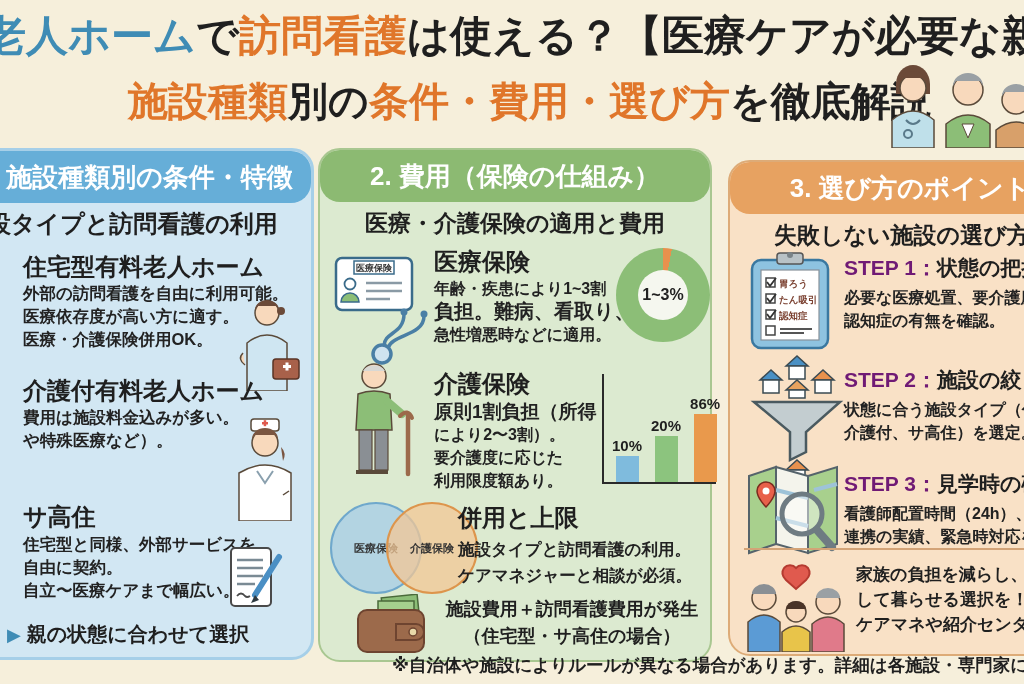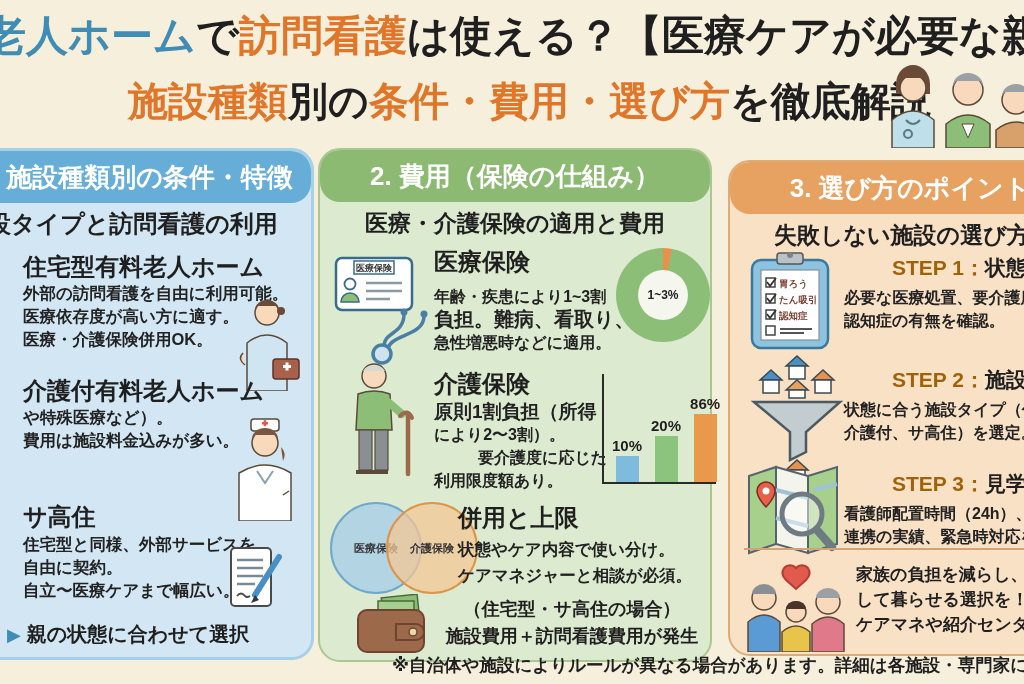--- a/index.html
+++ b/index.html
@@ -31,40 +31,40 @@
   
   .lc-sub{left:4px;top:57px;font-size:24px;}
   .lc-foot{position:absolute;left:48px;top:470px;font-size:20px;font-weight:700;white-space:nowrap;color:#1f1f1f;}
   .lc-foot .arrow{color:#3f8cb5;margin-right:6px;font-size:18px;}
 
   
   .mc-sub{left:0;right:0;top:58px;font-size:23px;text-align:center;}
   .donut{position:absolute;left:296px;top:98px;width:94px;height:94px;border-radius:50%;
     background:conic-gradient(#e8914d 0deg 11deg,#8cbe77 11deg 360deg);}
   .donut-hole{position:absolute;left:22px;top:22px;width:50px;height:50px;border-radius:50%;background:#f5f7ef;
-    display:flex;align-items:center;justify-content:center;font-size:12px;font-weight:800;color:#222;}
+    display:flex;align-items:center;justify-content:center;font-size:16px;font-weight:800;color:#222;}
   .barchart{position:absolute;left:282px;top:224px;width:104px;height:108px;
     border-left:2.5px solid #2a2a2a;border-bottom:2.5px solid #2a2a2a;
     display:flex;align-items:flex-end;gap:9px;padding-left:8px;}
   .bar-col{display:flex;flex-direction:column;align-items:center;justify-content:flex-end;}
   .bar-label{font-size:15px;font-weight:800;color:#1f1f1f;margin-bottom:2px;white-space:nowrap;}
   .bar{width:23px;}
   .bar-b{background:#7fbbdd;height:26px;} .bar-g{background:#8cc47e;height:46px;} .bar-o{background:#e9994c;height:68px;}
   .venn{position:absolute;left:10px;top:350px;width:150px;height:95px;}
   .venn .c{position:absolute;width:88px;height:88px;border-radius:50%;display:flex;align-items:center;justify-content:center;
     font-size:11px;font-weight:800;color:#333;}
   .venn .c1{left:0;top:2px;background:rgba(168,205,231,0.78);border:2px solid #6fa8cc;}
   .venn .c2{left:56px;top:2px;background:rgba(243,199,149,0.75);border:2px solid #dd954c;}
   .mc-cost{position:absolute;left:112px;top:446px;width:280px;text-align:center;}
   .mc-cost div{font-size:18px;font-weight:800;line-height:27px;color:#1f1f1f;white-space:nowrap;}
 
   
   .rc-sub{left:44px;top:58px;font-size:23px;}
   .step-head{font-size:21px;font-weight:800;white-space:nowrap;}
-  .step-label{color:#a16207;margin-left:48px;} .step-title{color:#1f1f1f;}
+  .step-label{color:#701a75;} .step-title{color:#1f1f1f;}
   .rc-line{font-size:16px;font-weight:700;color:#222;line-height:23px;white-space:nowrap;}
   .rc-div{position:absolute;left:14px;right:20px;top:386px;height:2px;background:#d3a377;}
   .rc-family div{font-size:17px;font-weight:800;line-height:25px;color:#1f1f1f;white-space:nowrap;}
 
   .footer-note{position:absolute;left:392px;top:653px;font-size:17.5px;font-weight:800;color:#1f1f1f;white-space:nowrap;}
 
   svg{display:block;}
 </style>
 </head>
 <body>
@@ -116,22 +116,22 @@
         <path d="M10,94 L10,46 Q30,30 50,46 L50,94 Z" fill="#cfe6f2" stroke="#5a4a3a" stroke-width="1.5"></path>
         <path d="M6,56 q-6,6 2,12" fill="#f8d9bc" stroke="#5a4a3a" stroke-width="1.5"></path>
         <rect x="36" y="62" width="26" height="20" rx="3" fill="#a8614a" stroke="#5a3426" stroke-width="1.5"></rect>
         <rect x="46" y="68" width="8" height="3" fill="#fff"></rect>
           <rect x="48.5" y="65.5" width="3" height="8" fill="#fff"></rect>
       </svg>
     </div>
 
     <div class="abs sec-head" style="left:64px;top:224px;">介護付有料老人ホーム</div>
     <div class="abs" style="left:64px;top:255px;">
+      <div class="body-line">費用は施設料金込みが多い。</div>
       <div class="body-line">や特殊医療など）。</div>
-      <div class="body-line">費用は施設料金込みが多い。</div>
     </div>
 
     <div class="abs" style="left:270px;top:266px;">
       <svg width="72" height="104" viewBox="0 0 72 104">
         <rect x="22" y="2" width="28" height="12" rx="3" fill="#fff" stroke="#5a4a3a" stroke-width="1.5"></rect>
         <rect x="33" y="5" width="6" height="2.5" fill="#e05a4e"></rect>
           <rect x="34.7" y="3.2" width="2.5" height="6" fill="#e05a4e"></rect>
         <circle cx="36" cy="26" r="13" fill="#f8d9bc" stroke="#5a4a3a" stroke-width="1.5"></circle>
         <path d="M23,22 a13,11 0 0 1 26,0 l-3,-4 l-20,0 Z" fill="#7a5540"></path>
         <path d="M52,30 q6,6 2,14" fill="#7a5540"></path>
@@ -183,21 +183,21 @@
         <circle cx="72" cy="62" r="3.5" fill="#4a7fa5"></circle>
           <circle cx="92" cy="64" r="3.5" fill="#4a7fa5"></circle>
         <path d="M72,64 C72,84 52,82 52,96" fill="none" stroke="#4a7fa5" stroke-width="3.5"></path>
         <path d="M92,66 C92,86 60,84 56,98" fill="none" stroke="#4a7fa5" stroke-width="3.5"></path>
         <circle cx="50" cy="104" r="9" fill="#cfe3ef" stroke="#4a7fa5" stroke-width="3.5"></circle>
       </svg>
     </div>
 
     <div class="abs sec-head" style="left:114px;top:96px;">医療保険</div>
     <div class="abs" style="left:114px;top:127px;">
-      <div class="body-line" style="font-size:16px;margin-top:8px;">年齢・疾患により1~3割</div>
+      <div class="body-line" style="font-size:16px;">年齢・疾患により1~3割</div>
       <div class="body-line" style="font-size:20px;">負担。難病、看取り、</div>
       <div class="body-line" style="font-size:16px;">急性増悪時などに適用。</div>
     </div>
 
     <div class="donut">
       <div class="donut-hole">1~3%</div>
     </div>
 
     <div class="abs" style="left:24px;top:212px;">
       <svg width="72" height="118" viewBox="0 0 72 118">
@@ -210,21 +210,21 @@
         <path d="M12,112 l16,0 l0,-4 l-16,0 Z M28,112 l16,0 l0,-4 l-16,0 Z" fill="#5a4a3a"></path>
         <path d="M56,54 q8,-8 12,2" fill="none" stroke="#9c6a4b" stroke-width="4" stroke-linecap="round"></path>
         <line x1="64" y1="52" x2="64" y2="112" stroke="#9c6a4b" stroke-width="4.5" stroke-linecap="round"></line>
       </svg>
     </div>
 
     <div class="abs sec-head" style="left:114px;top:218px;">介護保険</div>
     <div class="abs" style="left:114px;top:250px;">
       <div class="body-line" style="font-size:19px;">原則1割負担（所得</div>
       <div class="body-line" style="font-size:16px;">により2〜3割）。</div>
-      <div class="body-line" style="font-size:16px;margin-left:44px;">要介護度に応じた</div>
+      <div class="body-line" style="font-size:16px;">要介護度に応じた</div>
       <div class="body-line" style="font-size:16px;">利用限度額あり。</div>
     </div>
 
     <div class="barchart">
       <div class="bar-col">
         <div class="bar-label">10%</div>
         <div class="bar bar-b"></div>
       </div>
       <div class="bar-col">
         <div class="bar-label">20%</div>
@@ -236,37 +236,37 @@
       </div>
     </div>
 
     <div class="venn">
       <div class="c c1">医療保険</div>
       <div class="c c2">介護保険</div>
     </div>
 
     <div class="abs sec-head" style="left:138px;top:352px;">併用と上限</div>
     <div class="abs" style="left:138px;top:386px;">
-      <div class="body-line" style="line-height:26px;">状態やケア内容で使い分け。</div>
+      <div class="body-line" style="line-height:26px;">施設タイプと訪問看護の利用。</div>
       <div class="body-line" style="line-height:26px;">ケアマネジャーと相談が必須。</div>
     </div>
 
     <div class="abs" style="left:36px;top:444px;">
       <svg width="76" height="62" viewBox="0 0 76 62">
         <rect x="26" y="2" width="36" height="16" fill="#8cbe77" stroke="#4a6a3a" stroke-width="1.5" transform="rotate(-6 44 10)"></rect>
         <rect x="22" y="7" width="36" height="12" fill="#a5cf8e" stroke="#4a6a3a" stroke-width="1.5"></rect>
         <rect x="2" y="16" width="66" height="42" rx="9" fill="#9c6a4b" stroke="#6e4430" stroke-width="2"></rect>
         <path d="M40,30 h20 a8,8 0 0 1 0,16 h-20 Z" fill="#9c6a4b" stroke="#6e4430" stroke-width="2"></path>
         <circle cx="57" cy="38" r="4" fill="#e8d8a8" stroke="#6e4430" stroke-width="1.5"></circle>
       </svg>
     </div>
 
     <div class="mc-cost">
+      <div>施設費用＋訪問看護費用が発生</div>
       <div>（住宅型・サ高住の場合）</div>
-      <div>施設費用＋訪問看護費用が発生</div>
     </div>
   </div>
 
   <div id="right-card" class="card">
     <div class="card-header">3. 選び方のポイント</div>
     <div class="subtitle rc-sub abs">失敗しない施設の選び方</div>
 
     <div class="abs" style="left:16px;top:88px;">
       <svg width="90" height="102" viewBox="0 0 90 102">
         <rect x="6" y="10" width="76" height="88" rx="9" fill="#8ec3e0" stroke="#3a78a0" stroke-width="2.5"></rect>

